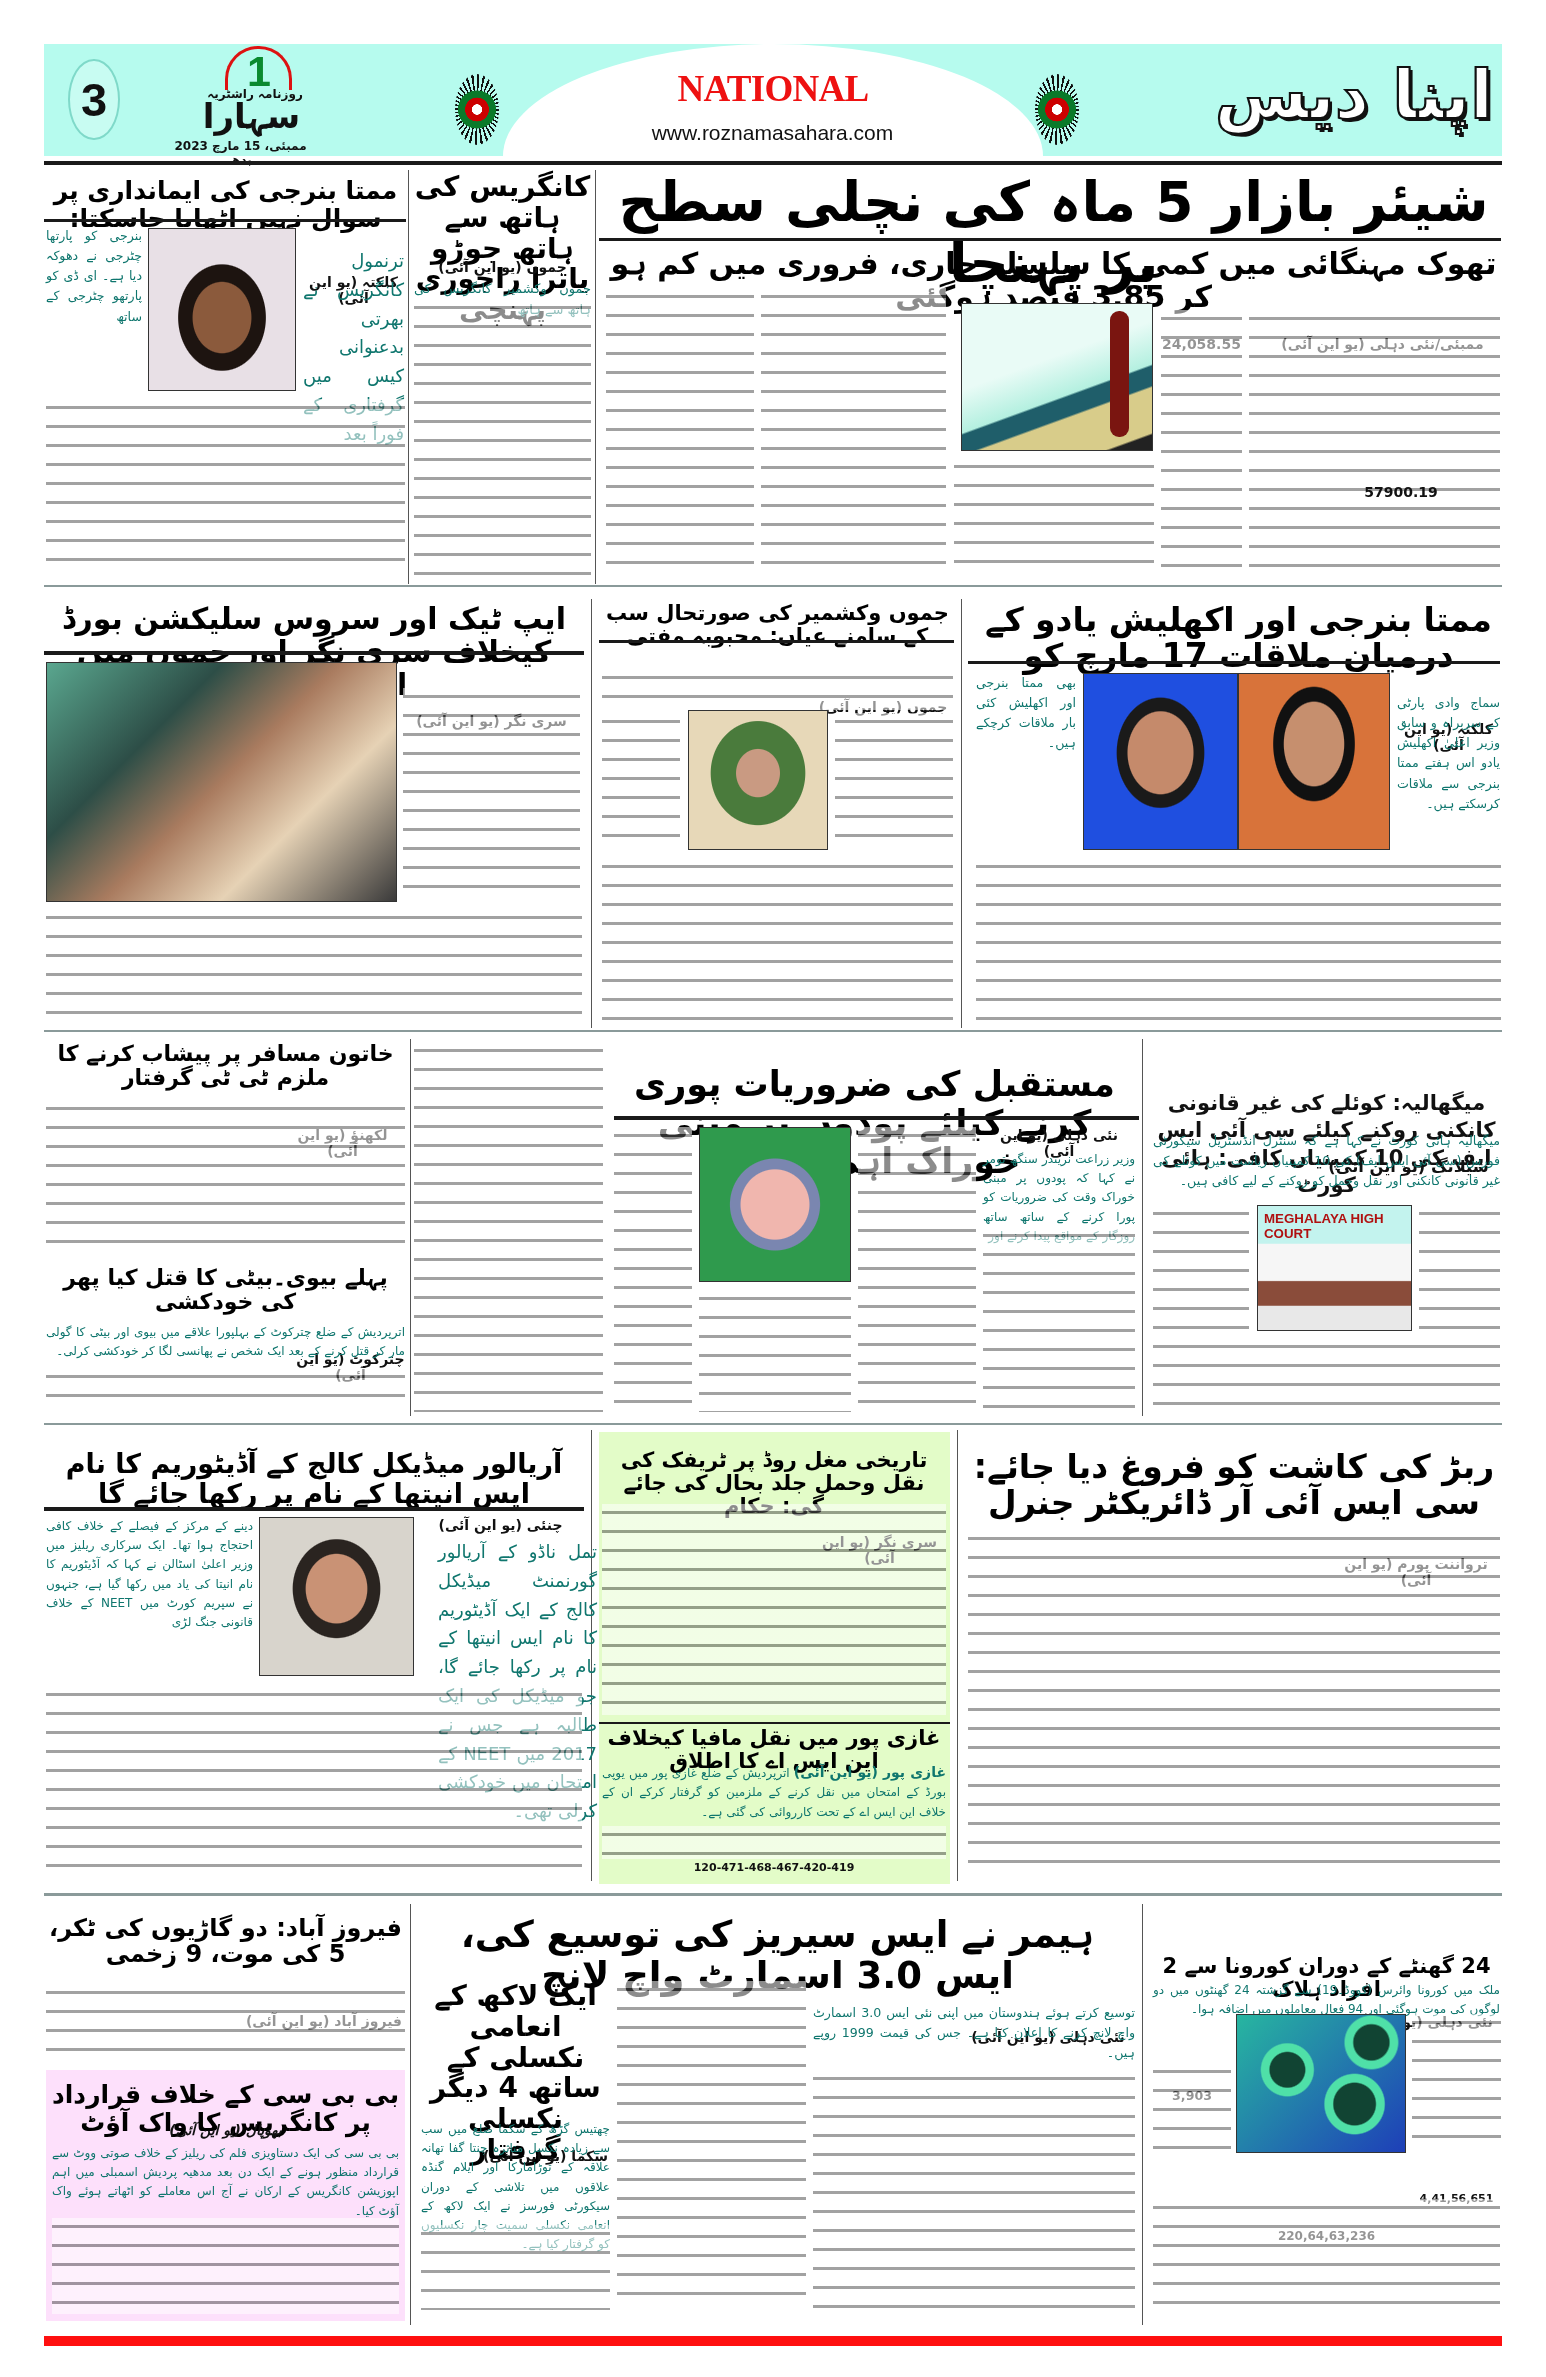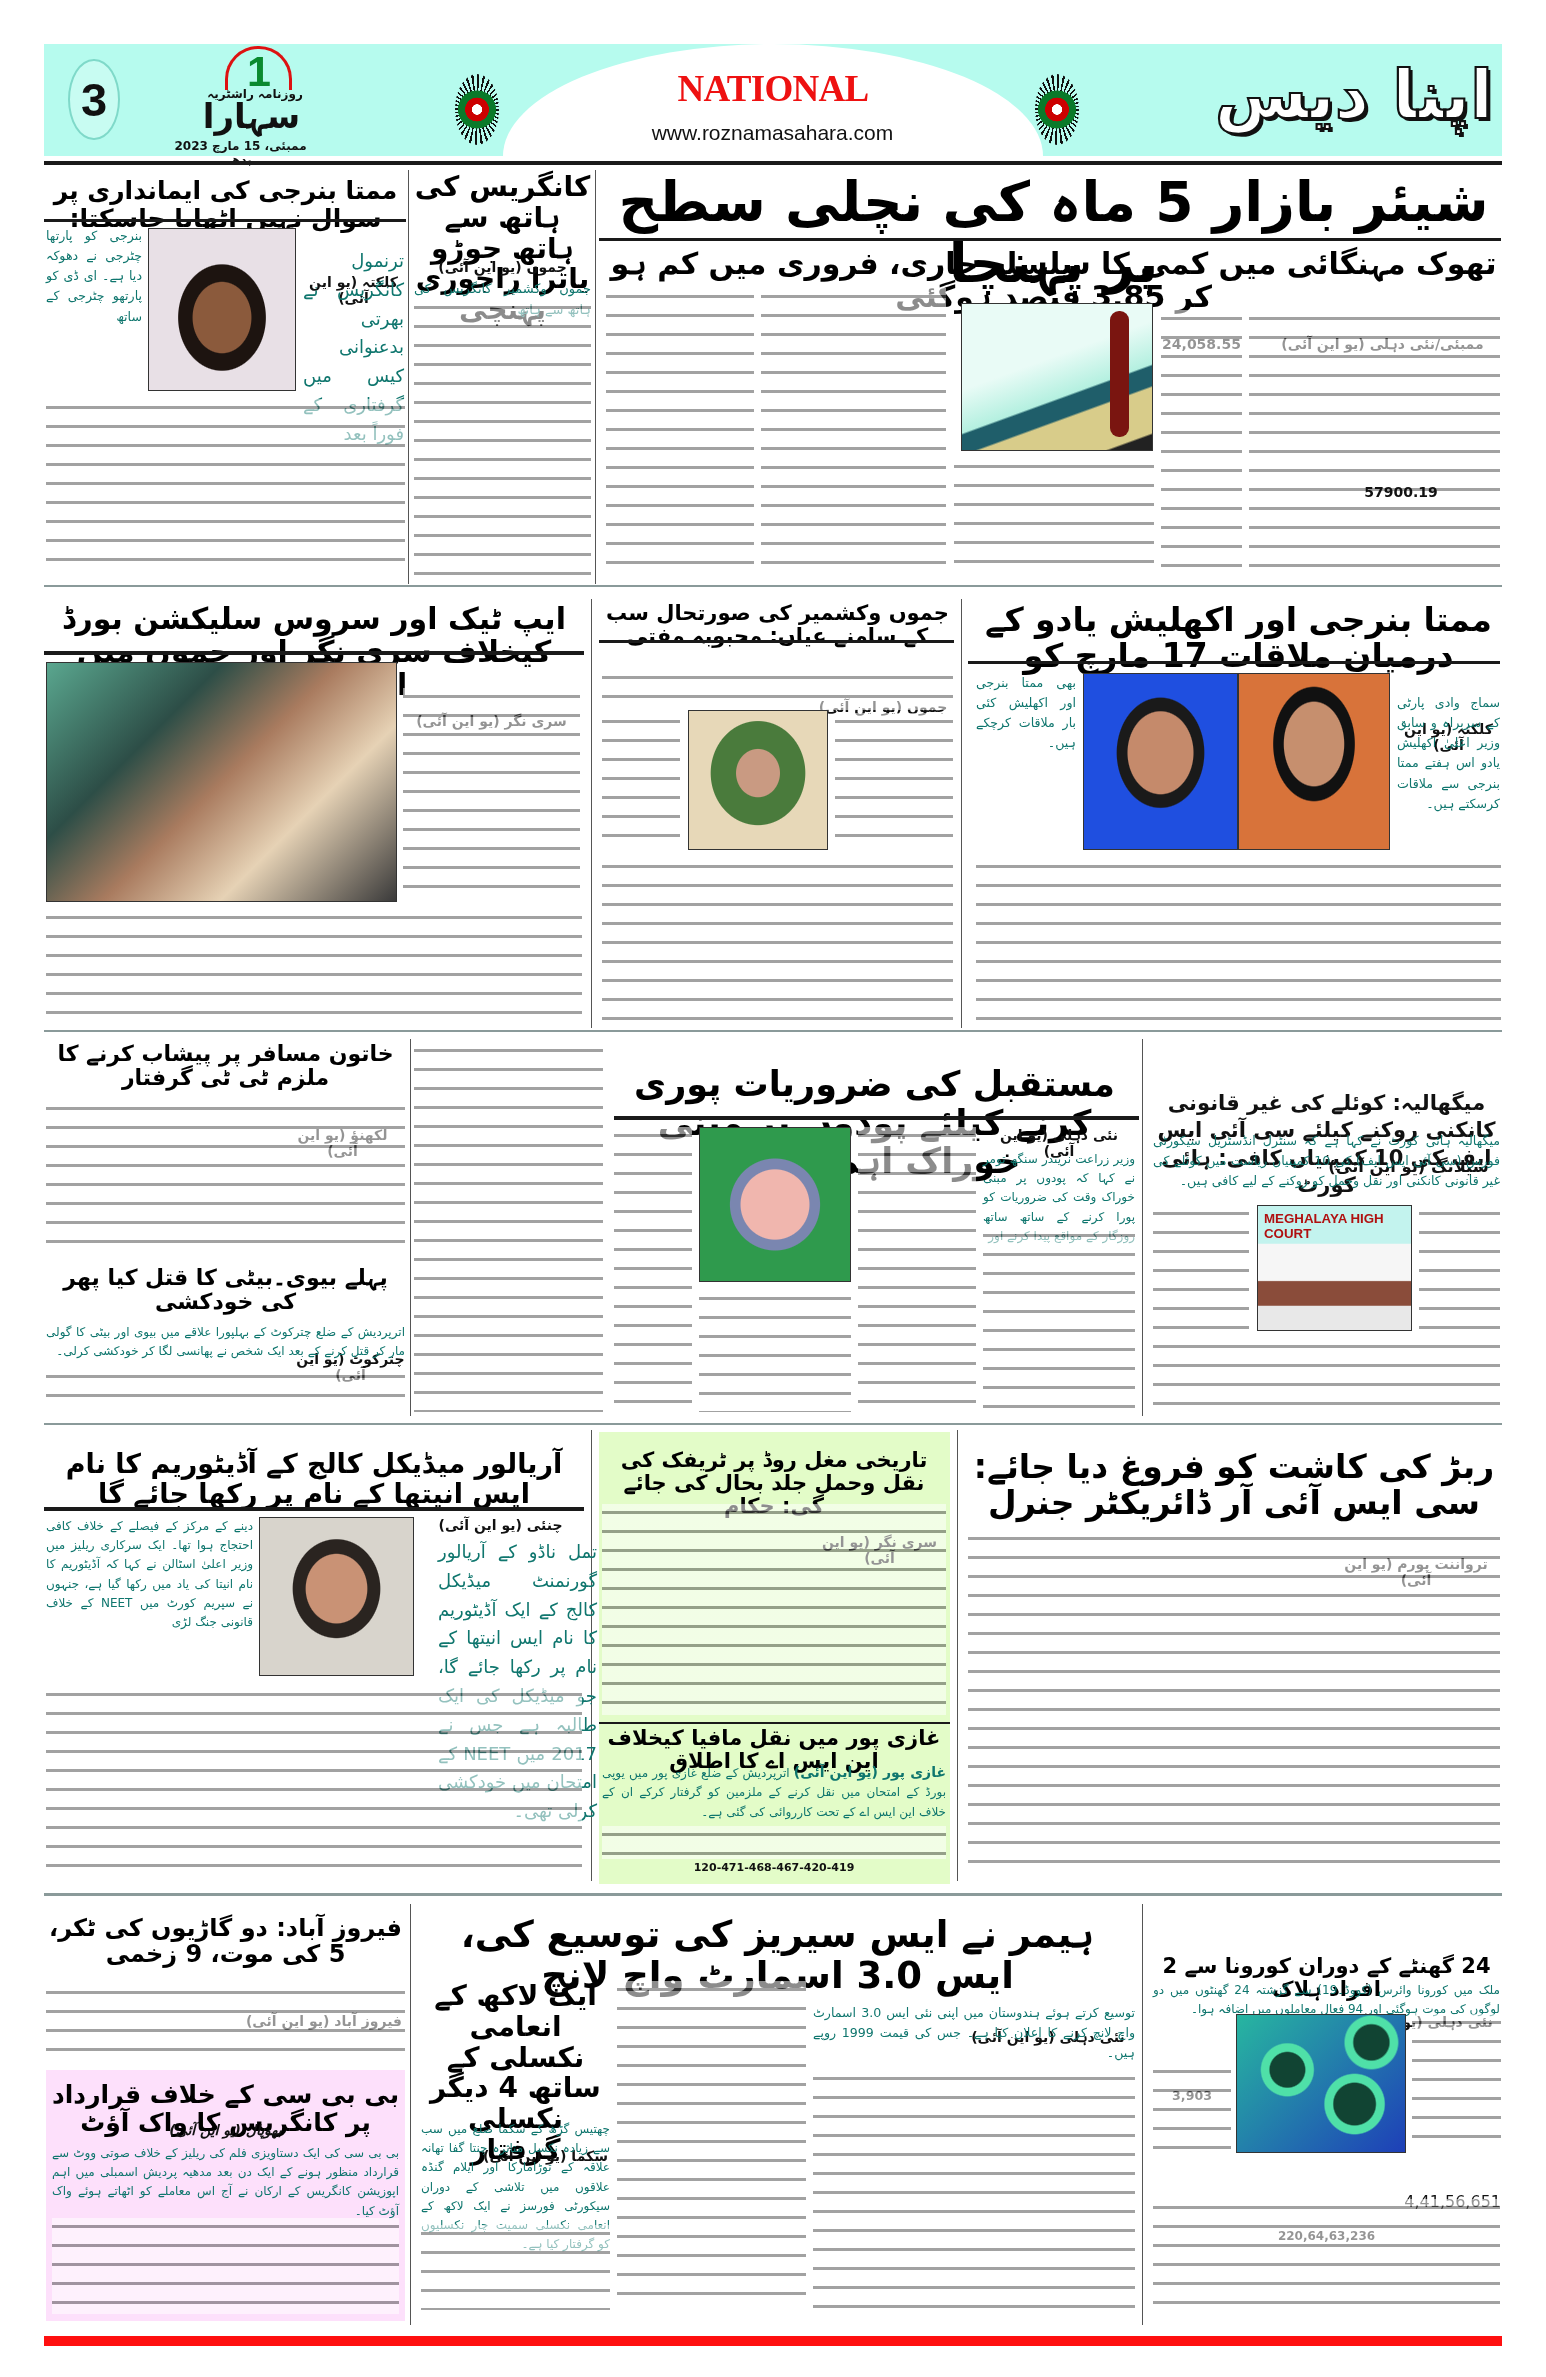--- a/index.html
+++ b/index.html
@@ -198,21 +198,21 @@
 <div class="abs photo ph-girl" style="left:259px;top:1517px;width:155px;height:159px;"></div>
 <div class="abs story-text" style="left:46px;top:1517px;width:207px;font-size:12px;">دینے کے مرکز کے فیصلے کے خلاف کافی احتجاج ہوا تھا۔ ایک سرکاری ریلیز میں وزیر اعلیٰ اسٹالن نے کہا کہ آڈیٹوریم کا نام انیتا کی یاد میں رکھا گیا ہے، جنہوں نے سپریم کورٹ میں NEET کے خلاف قانونی جنگ لڑی</div>
 <div class="abs lines" style="left:46px;top:1686px;width:536px;height:185px;"></div>
 
 <div class="abs grey-rule" style="left:44px;top:1893px;width:1458px;height:3px;"></div>
 
 <div class="abs headline" style="left:1153px;top:1915px;width:347px;font-size:21px;margin-top:40px;">24 گھنٹے کے دوران کورونا سے 2 افراد ہلاک</div>
 <div class="abs rtl dateline" style="left:1331px;top:1966px;width:170px;">نئی دہلی (یو این آئی)</div>
 <div class="abs story-text" style="left:1153px;top:1981px;width:347px;font-size:12px;">ملک میں کورونا وائرس (کووڈ۔19) سے گزشتہ 24 گھنٹوں میں دو لوگوں کی موت ہوگئی اور 94 فعال معاملوں میں اضافہ ہوا۔</div>
 <div class="abs photo ph-virus" style="left:1236px;top:2014px;width:170px;height:139px;"></div>
-<div class="abs rtl" style="left:1412px;top:2144px;width:89px;font-size:16px;font-weight:400;">4,41,56,651</div>
+<div class="abs rtl" style="left:1412px;top:2144px;width:89px;font-size:11px;font-weight:700;">4,41,56,651</div>
 <div class="abs rtl" style="left:1153px;top:2040px;width:78px;font-size:12.6px;font-weight:700;">3,903</div>
 <div class="abs lines" style="left:1412px;top:2014px;width:89px;height:126px;"></div>
 <div class="abs lines" style="left:1153px;top:2063px;width:78px;height:92px;"></div>
 <div class="abs rtl" style="left:1153px;top:2181px;width:347px;font-size:12px;font-weight:700;">220,64,63,236</div>
 <div class="abs lines" style="left:1153px;top:2199px;width:347px;height:111px;"></div>
 <div class="abs vrule" style="left:1142px;top:1904px;height:421px;"></div>
 
 <div class="abs headline" style="left:421px;top:1915px;width:713px;font-size:37px;">ہیمر نے ایس سیریز کی توسیع کی، ایس 3.0 اسمارٹ واچ لانچ</div>
 <div class="abs rtl dateline" style="left:961px;top:1981px;width:174px;">نئی دہلی (یو این آئی)</div>
 <div class="abs story-text" style="left:813px;top:2003px;width:322px;font-size:12.6px;">توسیع کرتے ہوئے ہندوستان میں اپنی نئی ایس 3.0 اسمارٹ واچ لانچ کرنے کا اعلان کیا ہے۔ جس کی قیمت 1999 روپے ہیں۔</div>

